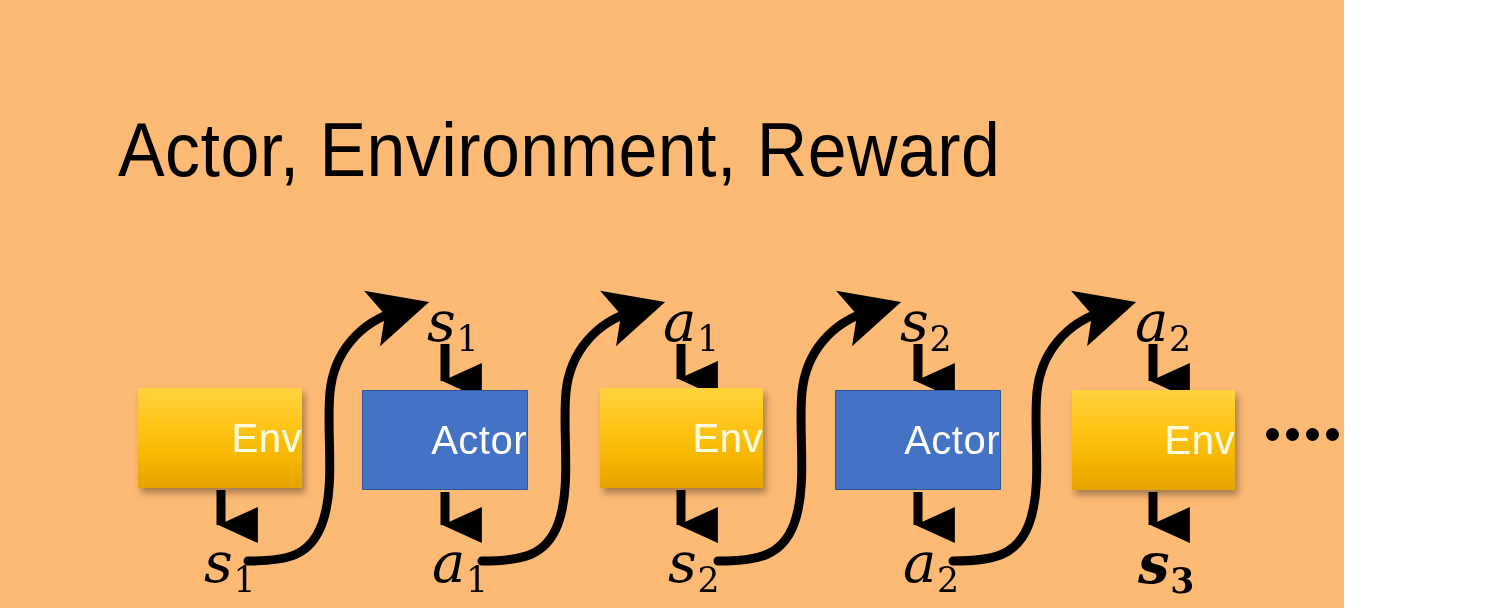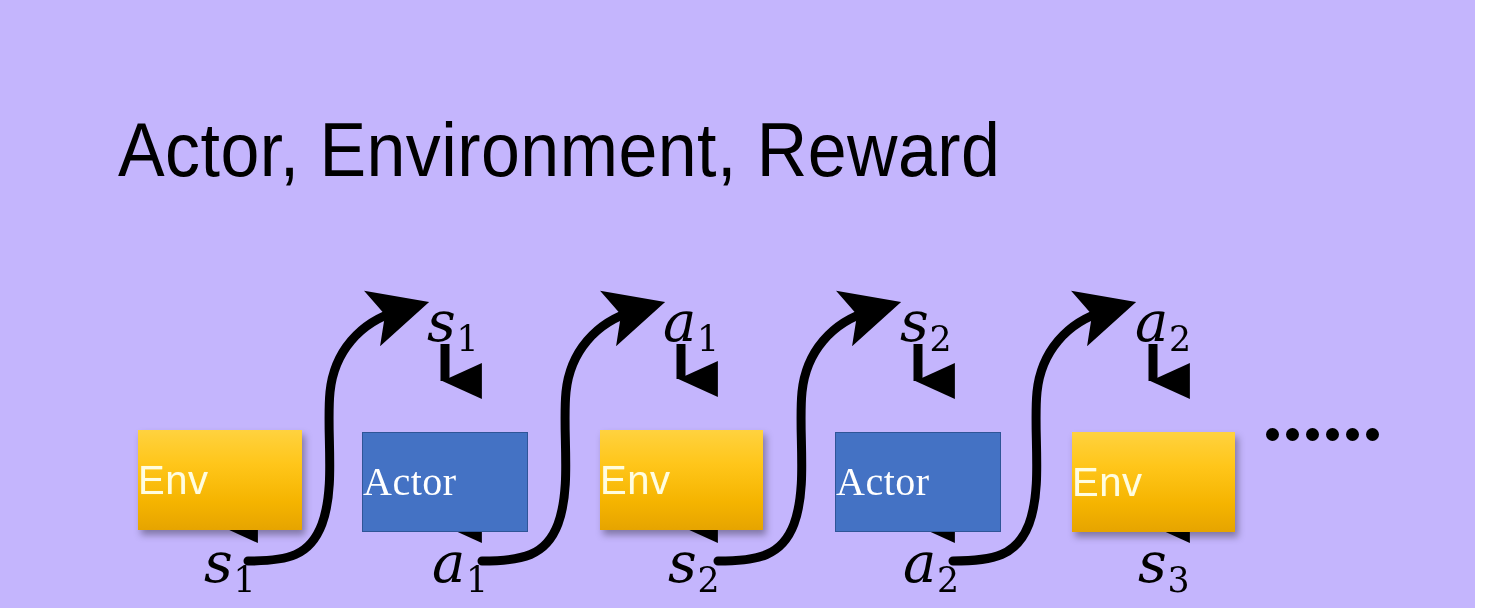--- a/index.html
+++ b/index.html
@@ -2,23 +2,23 @@
 <html><head>
 <meta charset="utf-8">
 <style>
   html, body {
     margin: 0;
     padding: 0;
     background: #ffffff;
   }
   #slide {
     position: relative;
-    width: 1475px;
+    width: 1344px;
     height: 608px;
-    background: #c4b5fd;
+    background: #fdba74;
     overflow: hidden;
     font-family: "Liberation Sans", sans-serif;
   }
 
   
   #slide-title {
     position: absolute;
     left: 118px;
     top: 112px;
     font-family: "Liberation Sans", sans-serif;
@@ -47,41 +47,39 @@
     width: 1500px;
     height: 608px;
     pointer-events: none;
   }
 
   
   .node {
     position: absolute;
     display: flex;
     align-items: center;
-    justify-content: flex-start;
+    justify-content: flex-end;
     box-sizing: border-box;
     color: #ffffff;
     font-family: "Liberation Sans", sans-serif;
     font-weight: 400;
     font-size: 40px;
     letter-spacing: 0.5px;
     line-height: 1;
-    margin-top: 42px;
   }
   .node.env {
     background: linear-gradient(to bottom, #FFD23F 0%, #FFC61A 34%, #F5B400 72%, #E6A400 100%);
     color: #FFFDE0;
     box-shadow: 3px 5px 7px rgba(0,0,0,0.34);
     text-shadow: 0 0 1px rgba(255,255,255,0.35);
   }
   .node.actor {
     background: #4472C4;
     border: 1px solid #2F5597;
     color: #FFFFFF;
-    font-family: Liberation Serif, serif;
   }
 
   
   .mlabel {
     position: absolute;
     font-family: "DejaVu Serif", "Liberation Serif", serif;
     font-style: italic;
     font-size: 56px;
     color: #000000;
     line-height: 1;
@@ -219,21 +217,21 @@
     </div>
     <div class="mlabel" style="left:432px; top:535px;">
       <span>a</span><span class="sub">1</span>
     </div>
     <div class="mlabel" style="left:668px; top:535px;">
       <span>s</span><span class="sub">2</span>
     </div>
     <div class="mlabel" style="left:903px; top:535px;">
       <span>a</span><span class="sub">2</span>
     </div>
-    <div class="mlabel" style="left:1138px; top:535px;">
+    <div class="mlabel" style="left:1138px; top:535px;font-weight:bold;">
       <span>s</span><span class="sub">3</span>
     </div>
 
     <div id="ellipsis">
       <span class="dotgrp">
         <span class="dot"></span>
         <span class="dot"></span>
         <span class="dot"></span>
       </span>
       <span class="dotgrp">

